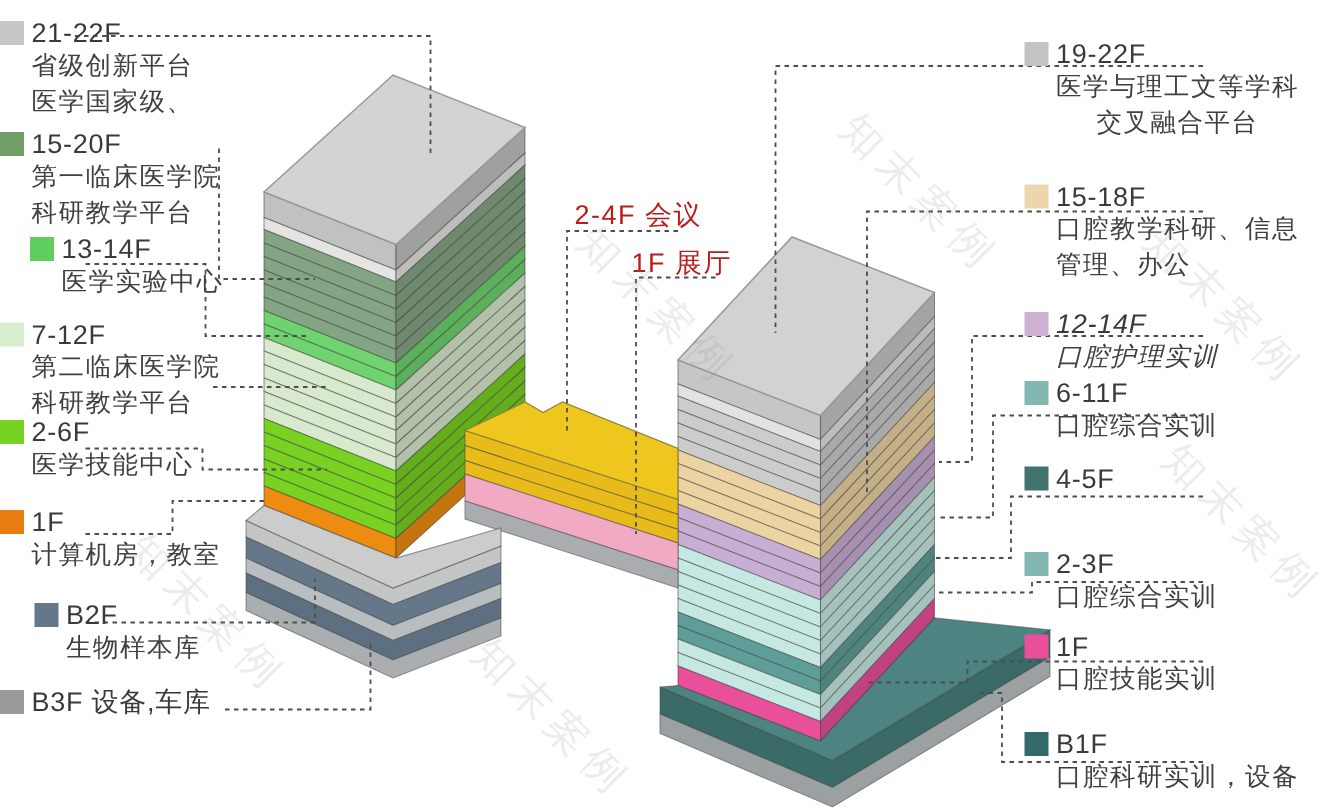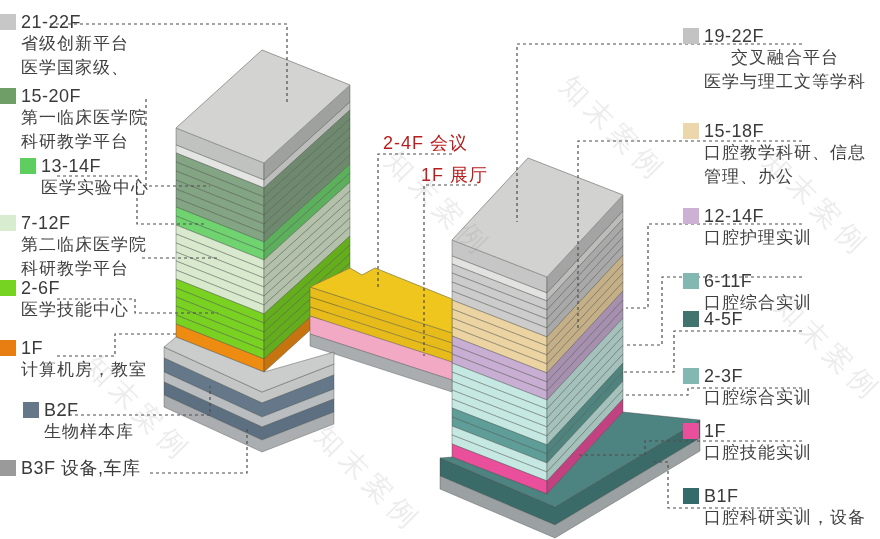--- a/index.html
+++ b/index.html
@@ -216,39 +216,39 @@
         <div class="row">
           <span class="swatch" style="background: rgb(154, 154, 154);"></span>
           <span class="range">B3F 设备,车库</span>
         </div>
       </div>
       <div class="label" style="left: 683px; top: 26px; text-align: center;">
         <div class="row">
           <span class="swatch" style="background: rgb(195, 195, 195);"></span>
           <span class="range">19-22F</span>
         </div>
+        <div class="desc">医学与理工文等学科</div>
         <div class="desc">交叉融合平台</div>
-        <div class="desc">医学与理工文等学科</div>
       </div>
       <div class="label" style="left: 683px; top: 121px;">
         <div class="row">
           <span class="swatch" style="background: rgb(236, 215, 173);"></span>
           <span class="range">15-18F</span>
         </div>
         <div class="desc">口腔教学科研、信息</div>
         <div class="desc">管理、办公</div>
       </div>
-      <div class="label" style="left: 683px; top: 206px;">
+      <div class="label" style="left: 683px; top: 206px; font-style: italic;">
         <div class="row">
           <span class="swatch" style="background: rgb(204, 177, 212);"></span>
           <span class="range">12-14F</span>
         </div>
         <div class="desc">口腔护理实训</div>
       </div>
-      <div class="label" style="left: 683px; top: 271px;">
+      <div class="label" style="left: 683px; top: 252px;">
         <div class="row">
           <span class="swatch" style="background: rgb(130, 183, 178);"></span>
           <span class="range">6-11F</span>
         </div>
         <div class="desc">口腔综合实训</div>
       </div>
       <div class="label" style="left: 683px; top: 309px;">
         <div class="row">
           <span class="swatch" style="background: rgb(65, 115, 111);"></span>
           <span class="range">4-5F</span>

